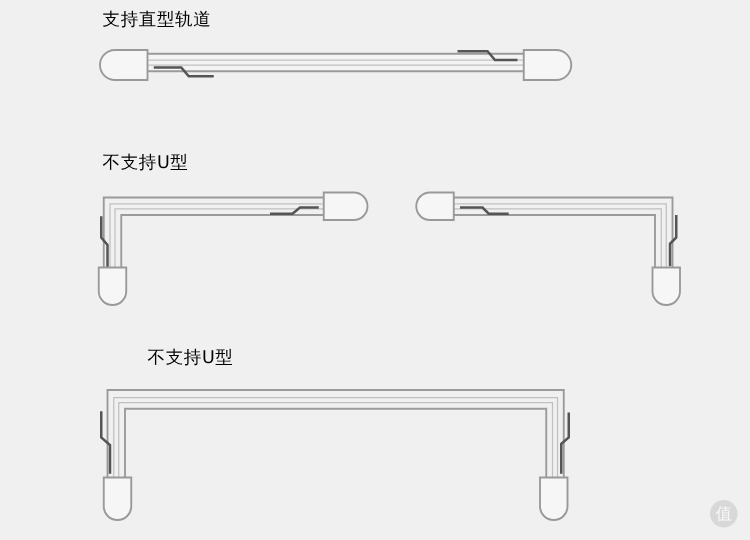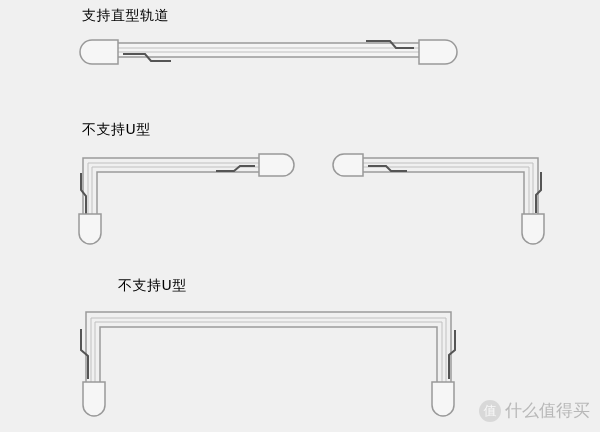--- a/index.html
+++ b/index.html
@@ -62,14 +62,13 @@
       <path d="M81 330 V350 L88 356 V378" stroke="#555" stroke-width="2"></path>
       <path d="M455 331 V350 L449 355 V378" stroke="#555" stroke-width="2"></path>
       <path d="M83 382 V405 A11 11 0 0 0 105 405 V382 Z" fill="#f6f6f6" stroke="#999" stroke-width="1.5"></path>
       <path d="M432 382 V405 A11 11 0 0 0 454 405 V382 Z" fill="#f6f6f6" stroke="#999" stroke-width="1.5"></path>
     </g>
   </g>
 </svg>
 
 <div class="watermark">
   <span class="wm-badge">值</span>
-  <span>什么值得买</span>
 </div>
 
 </body></html>

